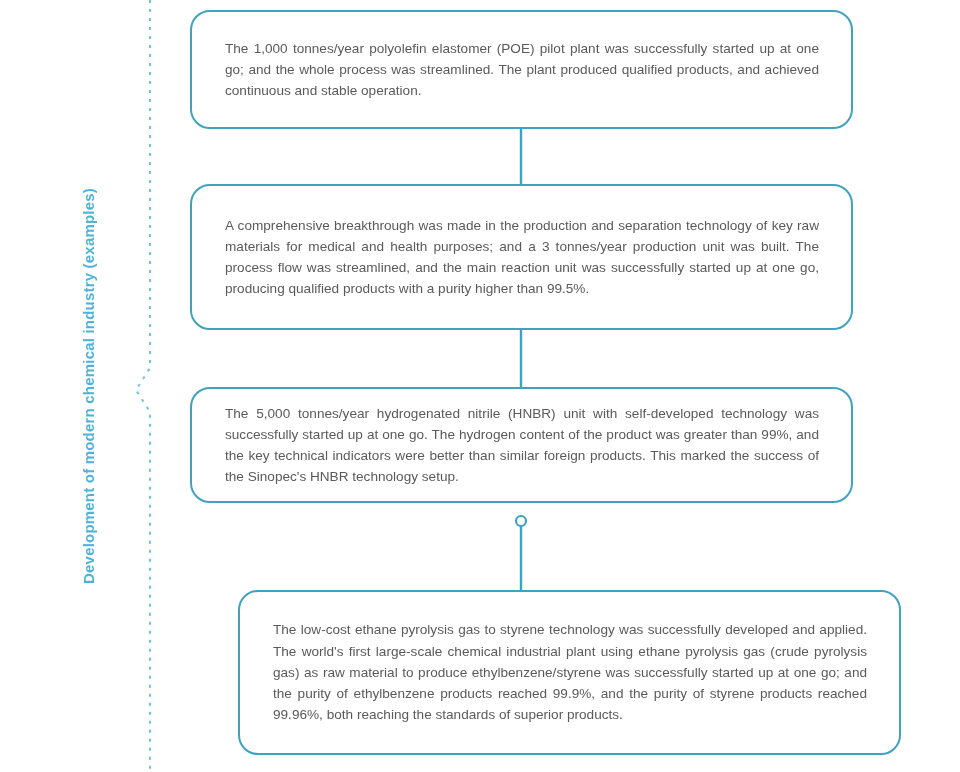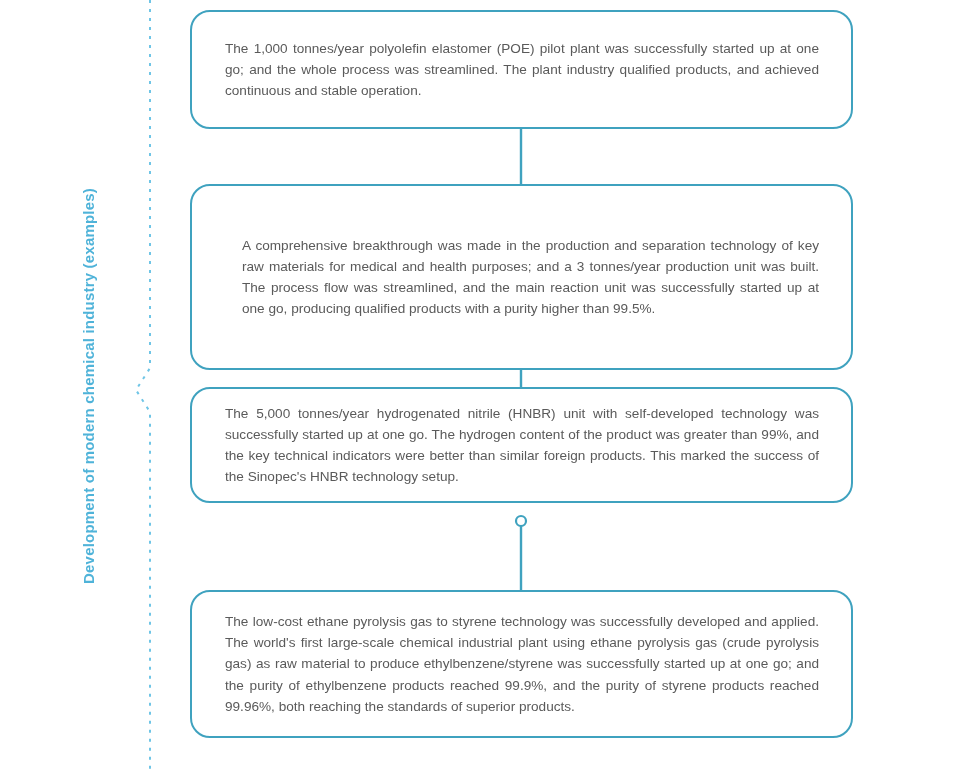--- a/index.html
+++ b/index.html
@@ -51,23 +51,23 @@
     color:#5a5a5a;
     font-size:13.6px;
     line-height:21.2px;
     text-align:justify;
     text-justify:inter-word;
     padding:0 32px 0 33px;
     width:100%;
     box-sizing:border-box;
   }
   #card1{top:10px;height:119px;}
-  #card2{top:184px;height:186px;padding-left:17px;}
+  #card2{top:184px;height:146px;}
   #card3{top:387px;height:116px;}
-  #card4{top:590px;height:148px;}
+  #card4{top:590px;height:165px;margin-left:48px;}
 </style>
 </head>
 <body>
 
 <div id="stage">
 
   <div class="axis-label-wrap">
     <div class="axis-label">Development of modern chemical industry (examples)</div>
   </div>
 
@@ -84,21 +84,21 @@
     <line x1="521" y1="319" x2="521" y2="398" stroke="#3FA2BF" stroke-width="2.4"></line>
     <circle cx="521" cy="319" r="5" fill="#ffffff" stroke="#3FA2BF" stroke-width="2.2"></circle>
     <circle cx="521" cy="398" r="5" fill="#ffffff" stroke="#3FA2BF" stroke-width="2.2"></circle>
 
     <line x1="521" y1="521" x2="521" y2="601" stroke="#3FA2BF" stroke-width="2.4"></line>
     <circle cx="521" cy="521" r="5" fill="#ffffff" stroke="#3FA2BF" stroke-width="2.2"></circle>
     <circle cx="521" cy="601" r="5" fill="#ffffff" stroke="#3FA2BF" stroke-width="2.2"></circle>
   </svg>
 
   <div class="card" id="card1">
-    <div class="card-text">The 1,000 tonnes/year polyolefin elastomer (POE) pilot plant was successfully started up at one go; and the whole process was streamlined. The plant industry qualified products, and achieved continuous and stable operation.</div>
+    <div class="card-text">The 1,000 tonnes/year polyolefin elastomer (POE) pilot plant was successfully started up at one go; and the whole process was streamlined. The plant produced qualified products, and achieved continuous and stable operation.</div>
   </div>
 
   <div class="card" id="card2">
     <div class="card-text">A comprehensive breakthrough was made in the production and separation technology of key raw materials for medical and health purposes; and a 3 tonnes/year production unit was built. The process flow was streamlined, and the main reaction unit was successfully started up at one go, producing qualified products with a purity higher than 99.5%.</div>
   </div>
 
   <div class="card" id="card3">
     <div class="card-text">The 5,000 tonnes/year hydrogenated nitrile (HNBR) unit with self-developed technology was successfully started up at one go. The hydrogen content of the product was greater than 99%, and the key technical indicators were better than similar foreign products. This marked the success of the Sinopec's HNBR technology setup.</div>
   </div>
 

